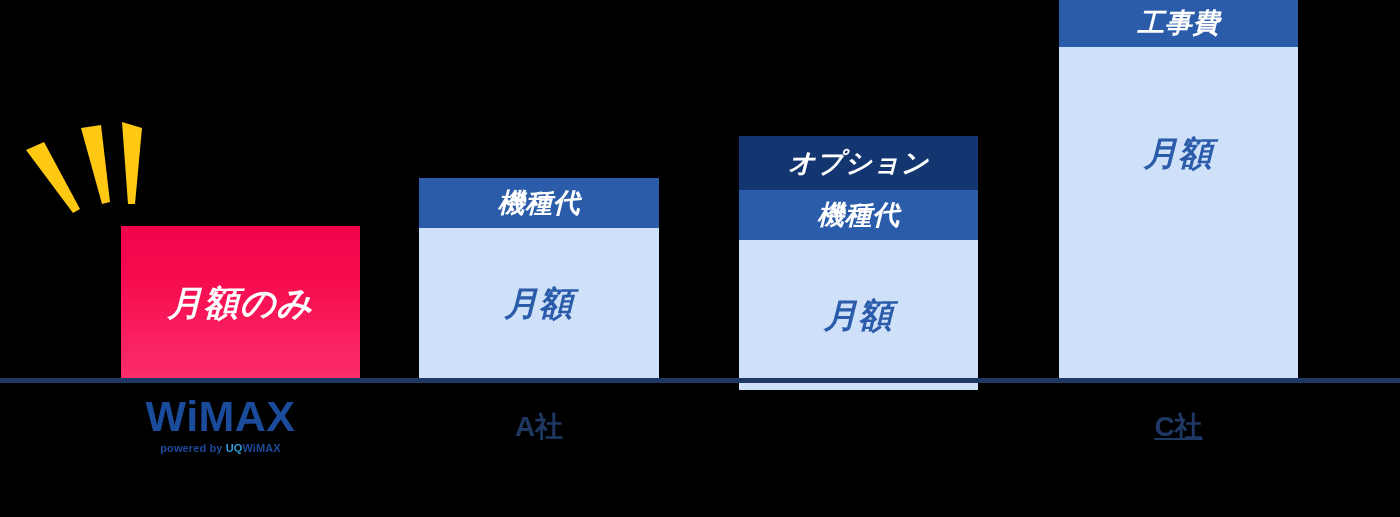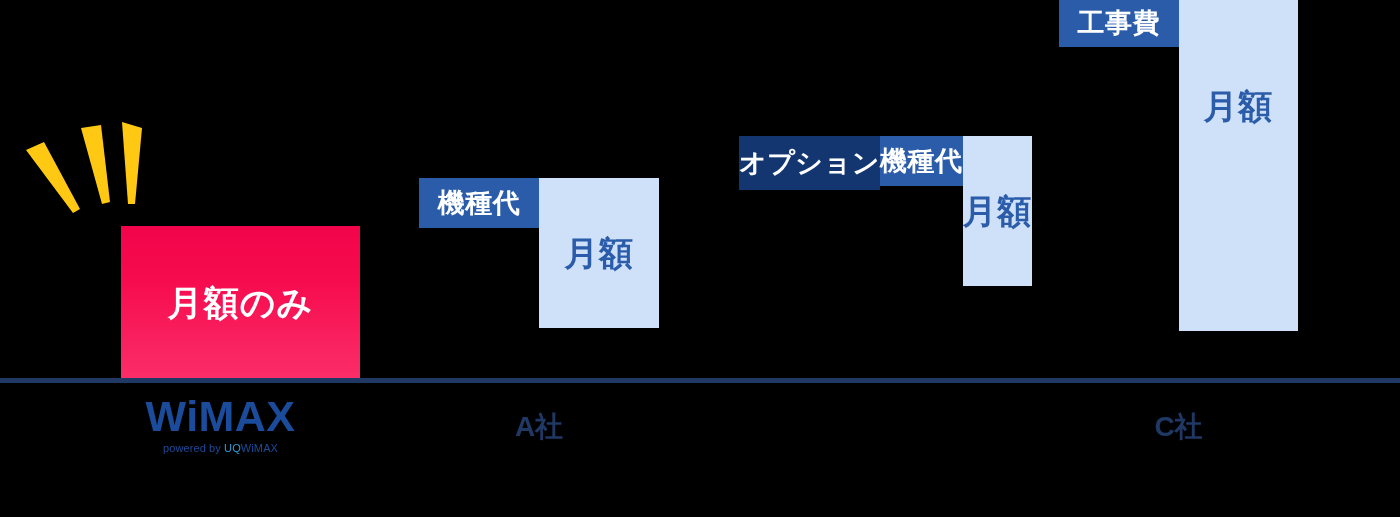--- a/index.html
+++ b/index.html
@@ -22,21 +22,22 @@
     top:378px;
     width:1400px;
     height:5px;
     background:#1f3864;
   }
 
   
   .bar{
     position:absolute;
     display:flex;
-    flex-direction:row;
+    flex-direction:column;
+    font-style:italic;
   }
   .seg{
     display:flex;
     align-items:center;
     justify-content:center;
     box-sizing:border-box;
     width:100%;
   }
   .seg-label{
     font-weight:bold;
@@ -109,21 +110,21 @@
     color:#1b4b9b;
     font-size:43px;
     font-weight:bold;
     line-height:1.02;
     letter-spacing:.01em;
   }
   .logo-powered{
     display:block;
     margin-top:4px;
     font-size:11px;
-    font-weight:normal;
+    font-weight:bold;
     line-height:1;
     letter-spacing:.01em;
   }
   .pw-a{color:#1b4b9b;}
   .pw-b{color:#2e9bd6;}
 </style>
 </head>
 <body>
 
 <div id="stage">
@@ -168,20 +169,20 @@
       <span class="seg-label">工事費</span>
     </div>
     <div class="seg seg-monthly" style="height:331px; padding-bottom:120px;">
       <span class="seg-label">月額</span>
     </div>
   </div>
 
   <div class="axis-line"></div>
 
   <div class="cat-label" style="left:419px; width:240px;">A社</div>
-  <div class="cat-label" style="left:1059px; width:239px;">C社</div>
+  <div class="cat-label" style="left:1059px; width:239px;text-decoration:underline;">C社</div>
 
   <div class="logo">
     <span class="logo-wimax">WiMAX</span>
     <span class="logo-powered"><span class="pw-a">powered by </span><span class="pw-b">UQ</span><span class="pw-a">WiMAX</span></span>
   </div>
 
 </div>
 
 </body></html>

